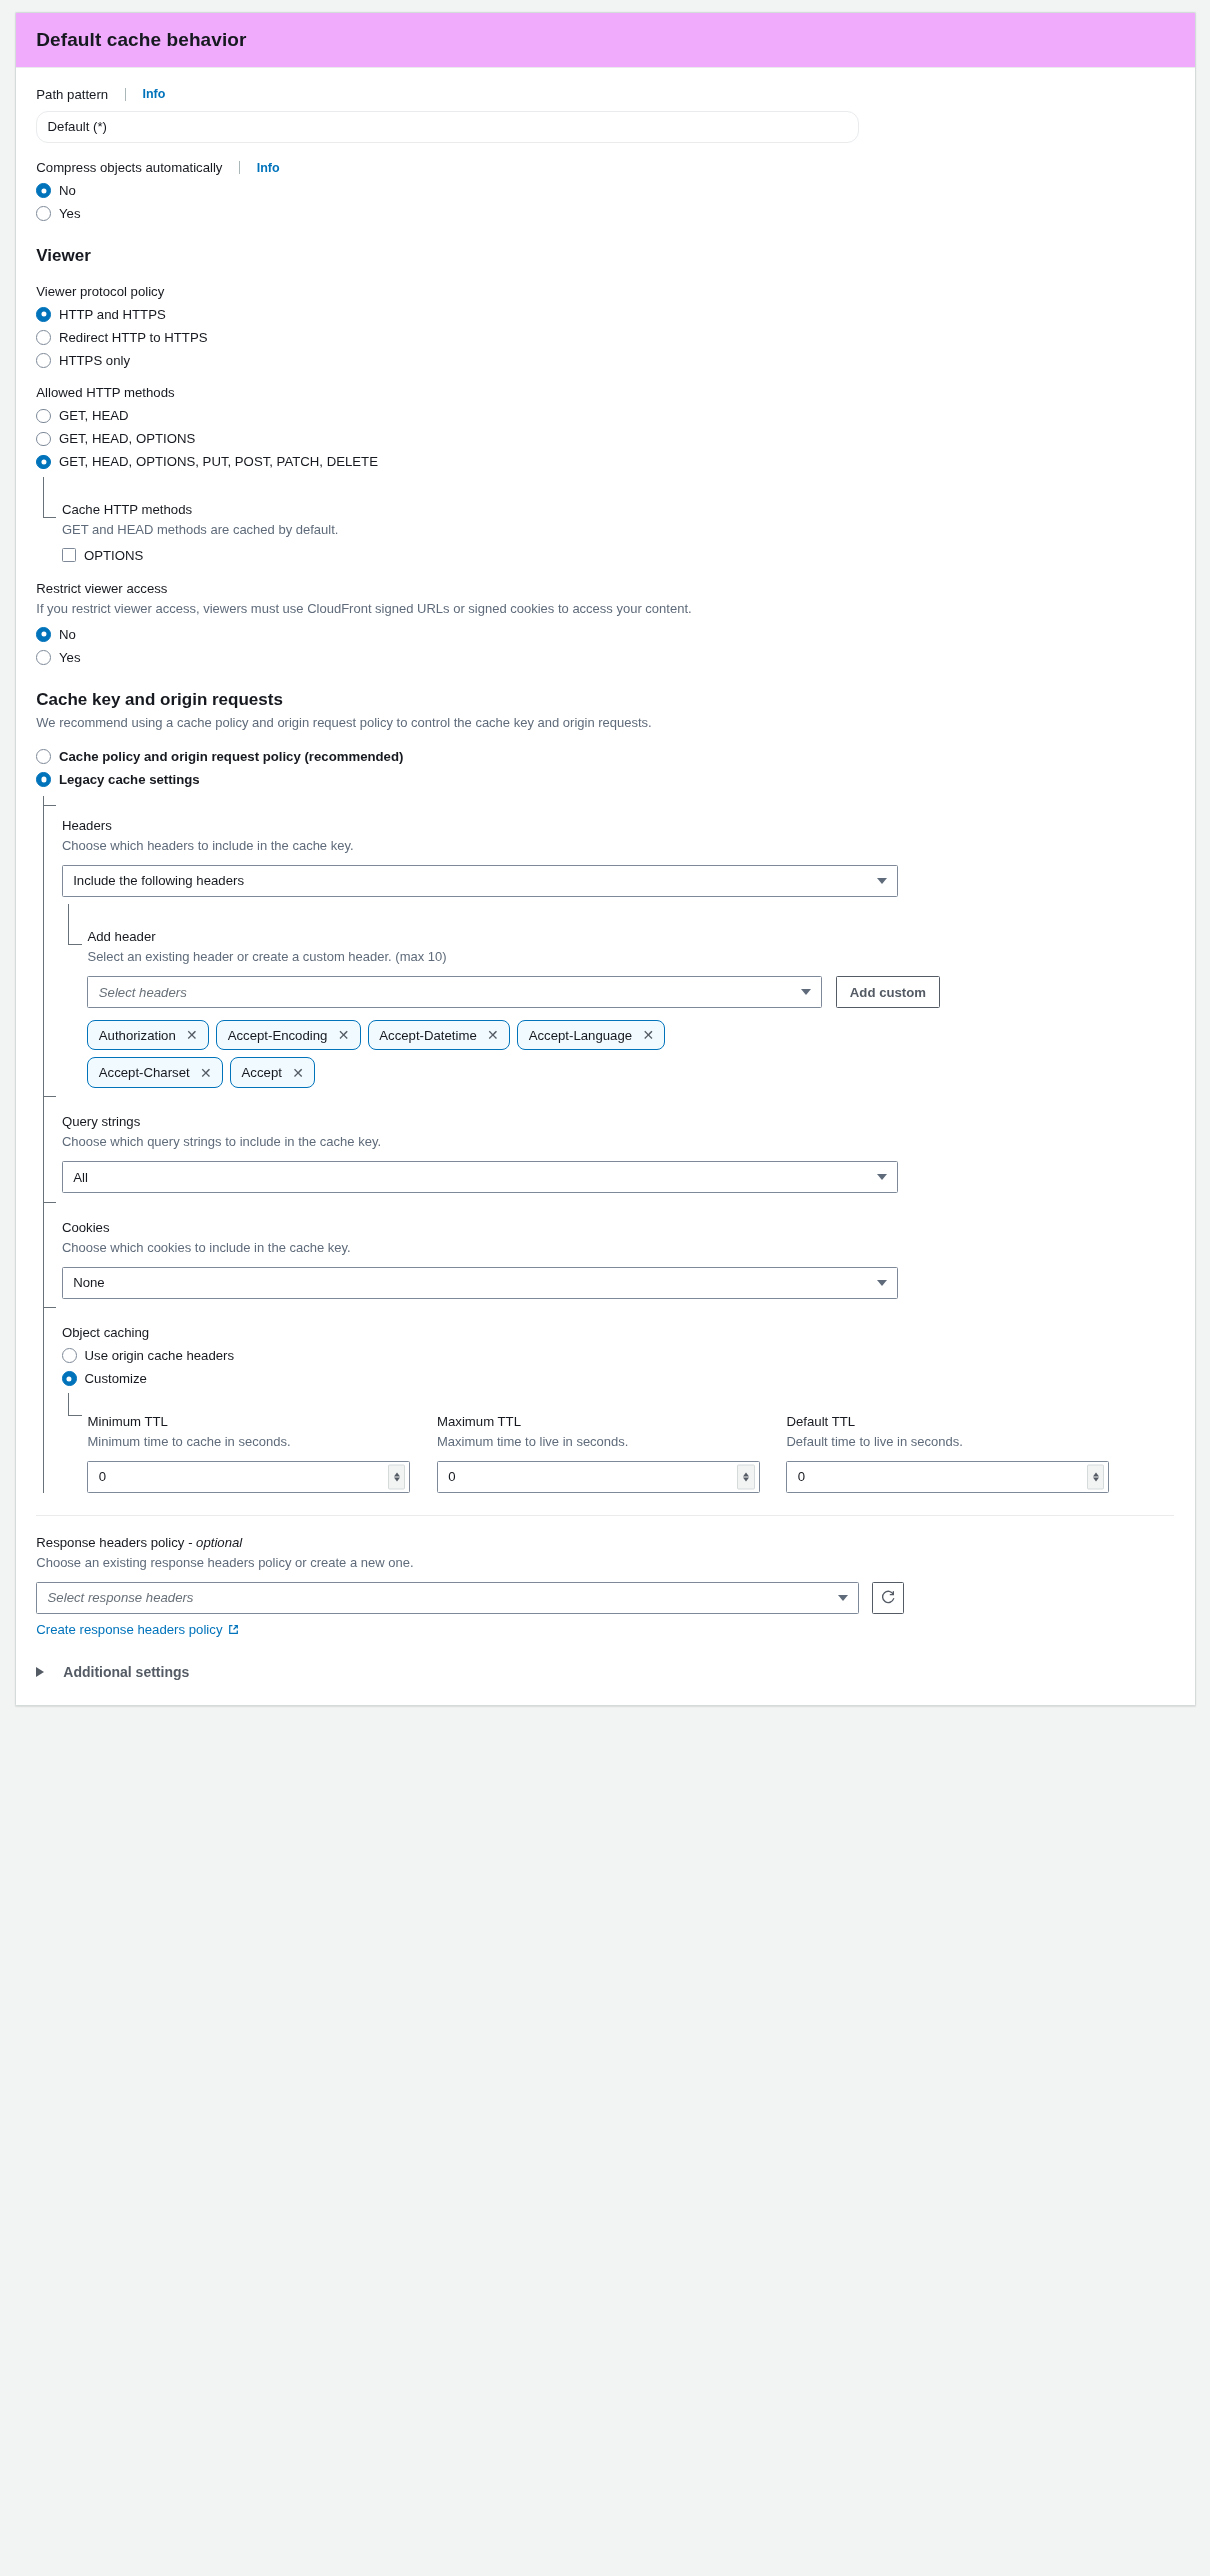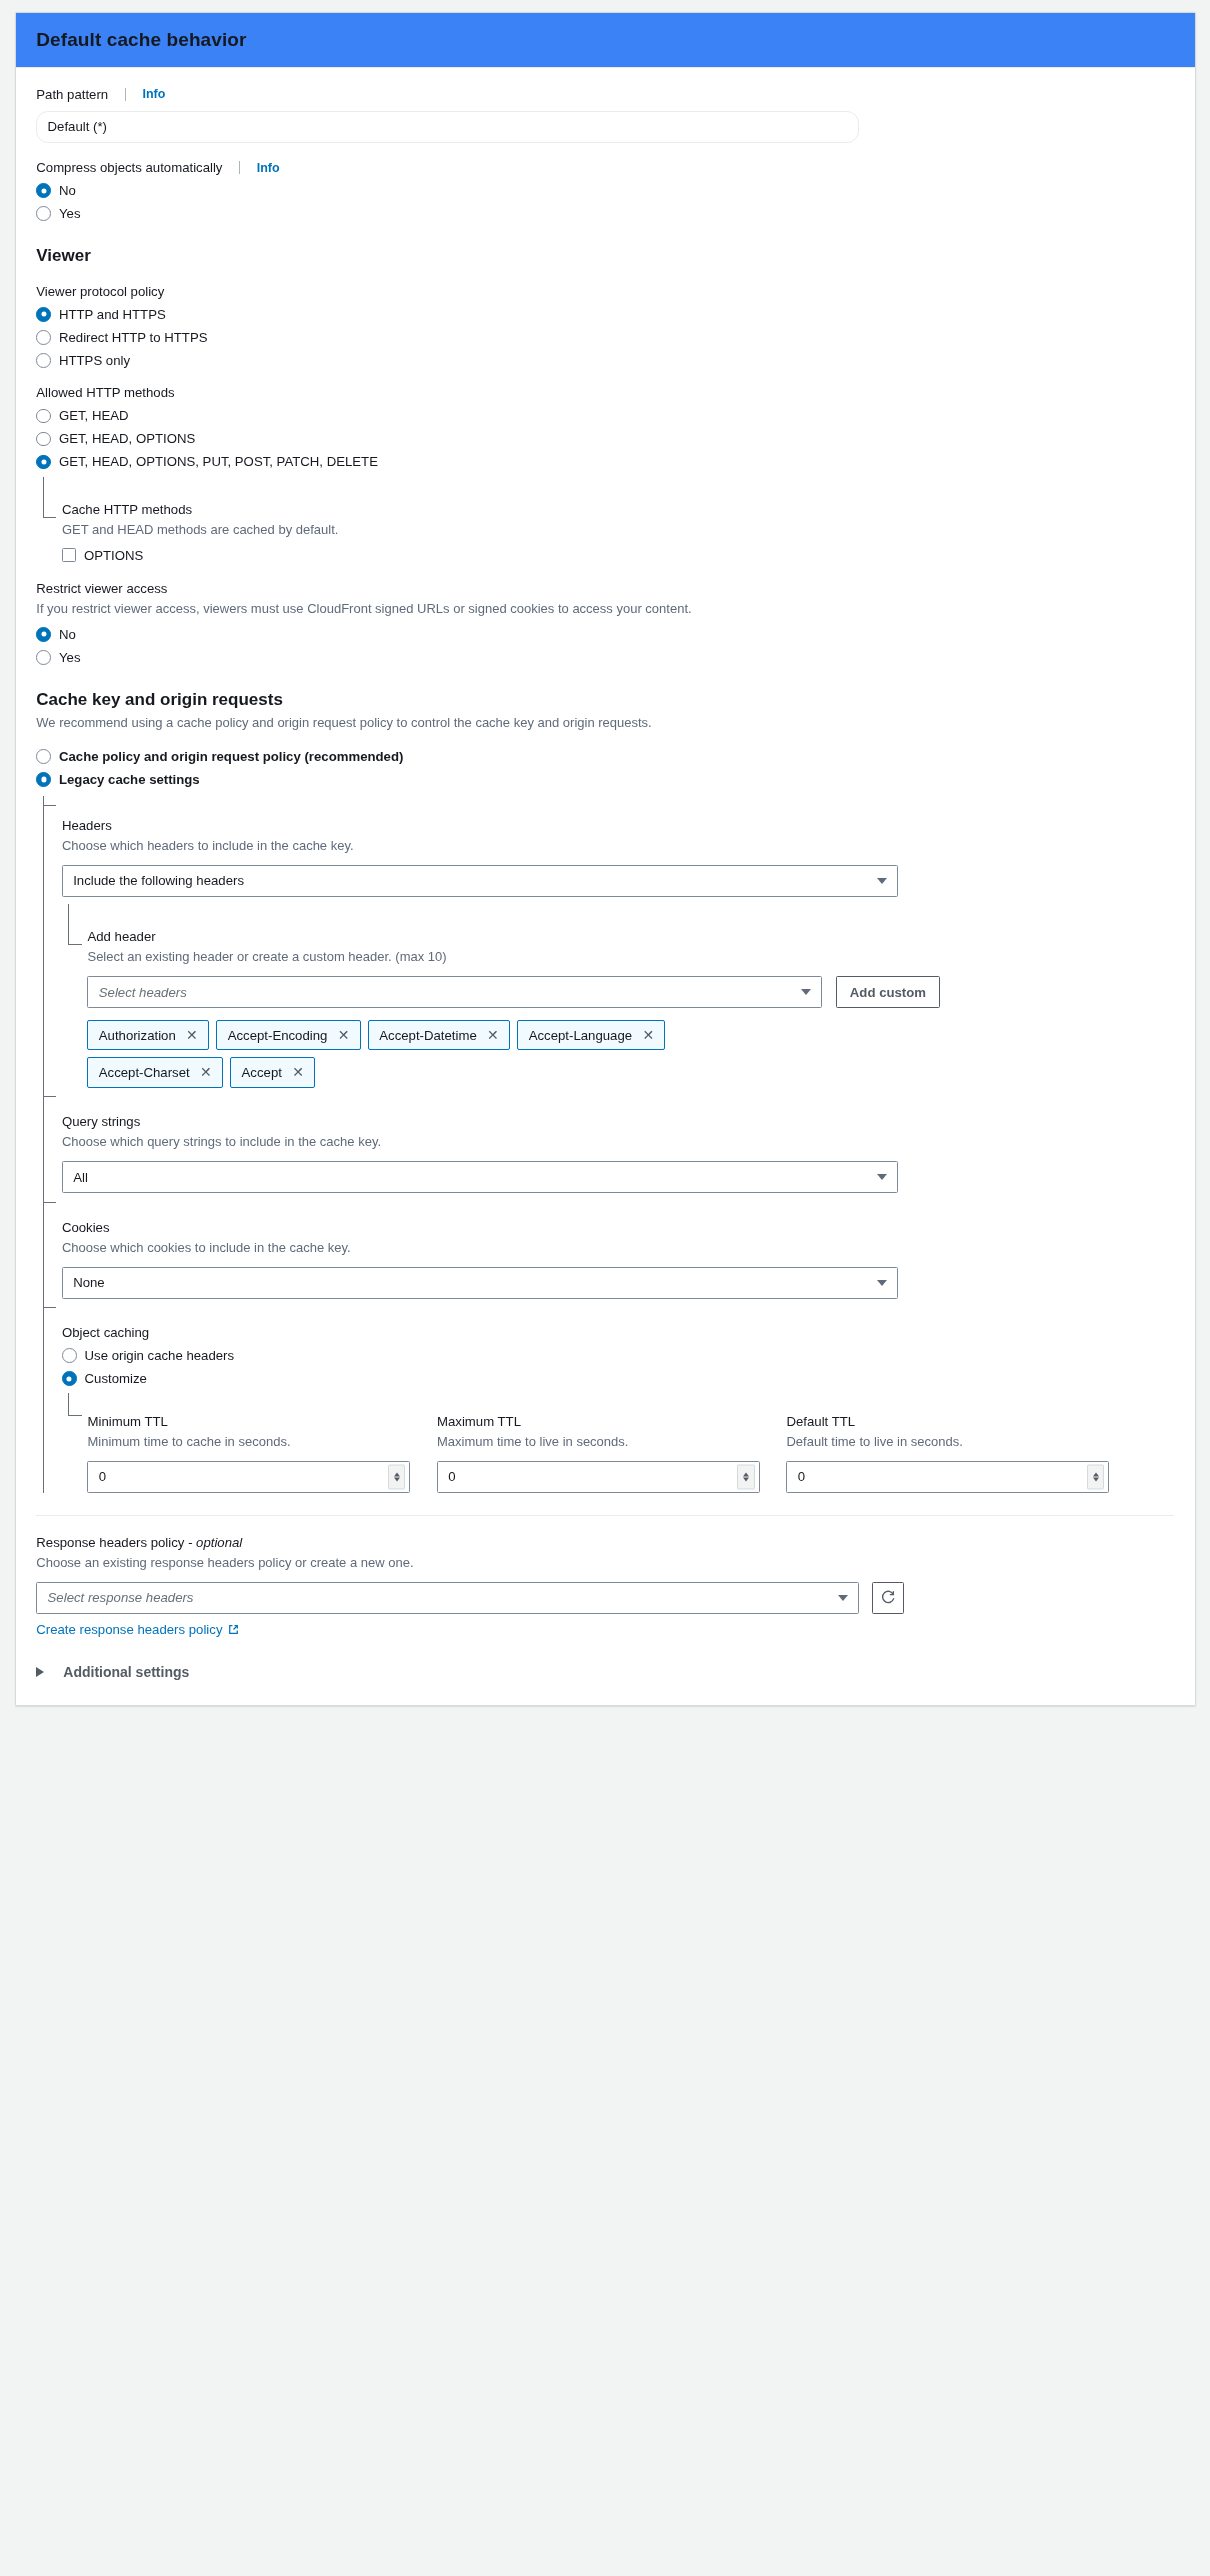--- a/index.html
+++ b/index.html
@@ -15,21 +15,21 @@
 
   
   .card {
     background: #ffffff;
     border: 0.7px solid #d5dbdb;
     border-radius: 1.5px;
     box-shadow: 0 0.7px 1.5px rgba(0,0,0,0.10);
     width: 1181px;
   }
   .card-header {
-    background: #3b82f6;
+    background: #f0abfc;
     border-bottom: 0.7px solid #e9ebed;
     padding: 16px 20.6px 16px 20.6px;
   }
   .card-title {
     font-size: 19px;
     font-weight: bold;
     color: #16191f;
     letter-spacing: 0.1px;
   }
   .card-body { padding: 19px 20.6px 25px 20.6px; }
@@ -196,23 +196,24 @@
   }
   .tree-l.tall::before { height: 40px; }
   .tree-l.tall::after { top: 40px; }
   .tree-l.short::before { height: 22px; }
   .tree-l.short::after { top: 22px; }
 
   
   .chips { display: flex; flex-wrap: wrap; gap: 7.3px; margin-top: 11.8px; max-width: 647px; }
   .chip {
     display: inline-flex;
+    align-items: center;
     gap: 10.3px;
     border: 0.7px solid #0073bb;
-    border-radius: 2px;
+    border-radius: 8px;
     background: #f1faff;
     padding: 6.6px 10.3px;
     font-size: 13.2px;
     color: #16191f;
     cursor: default;
   }
   .chip .x {
     font-size: 14px;
     color: #545b64;
     cursor: pointer;

